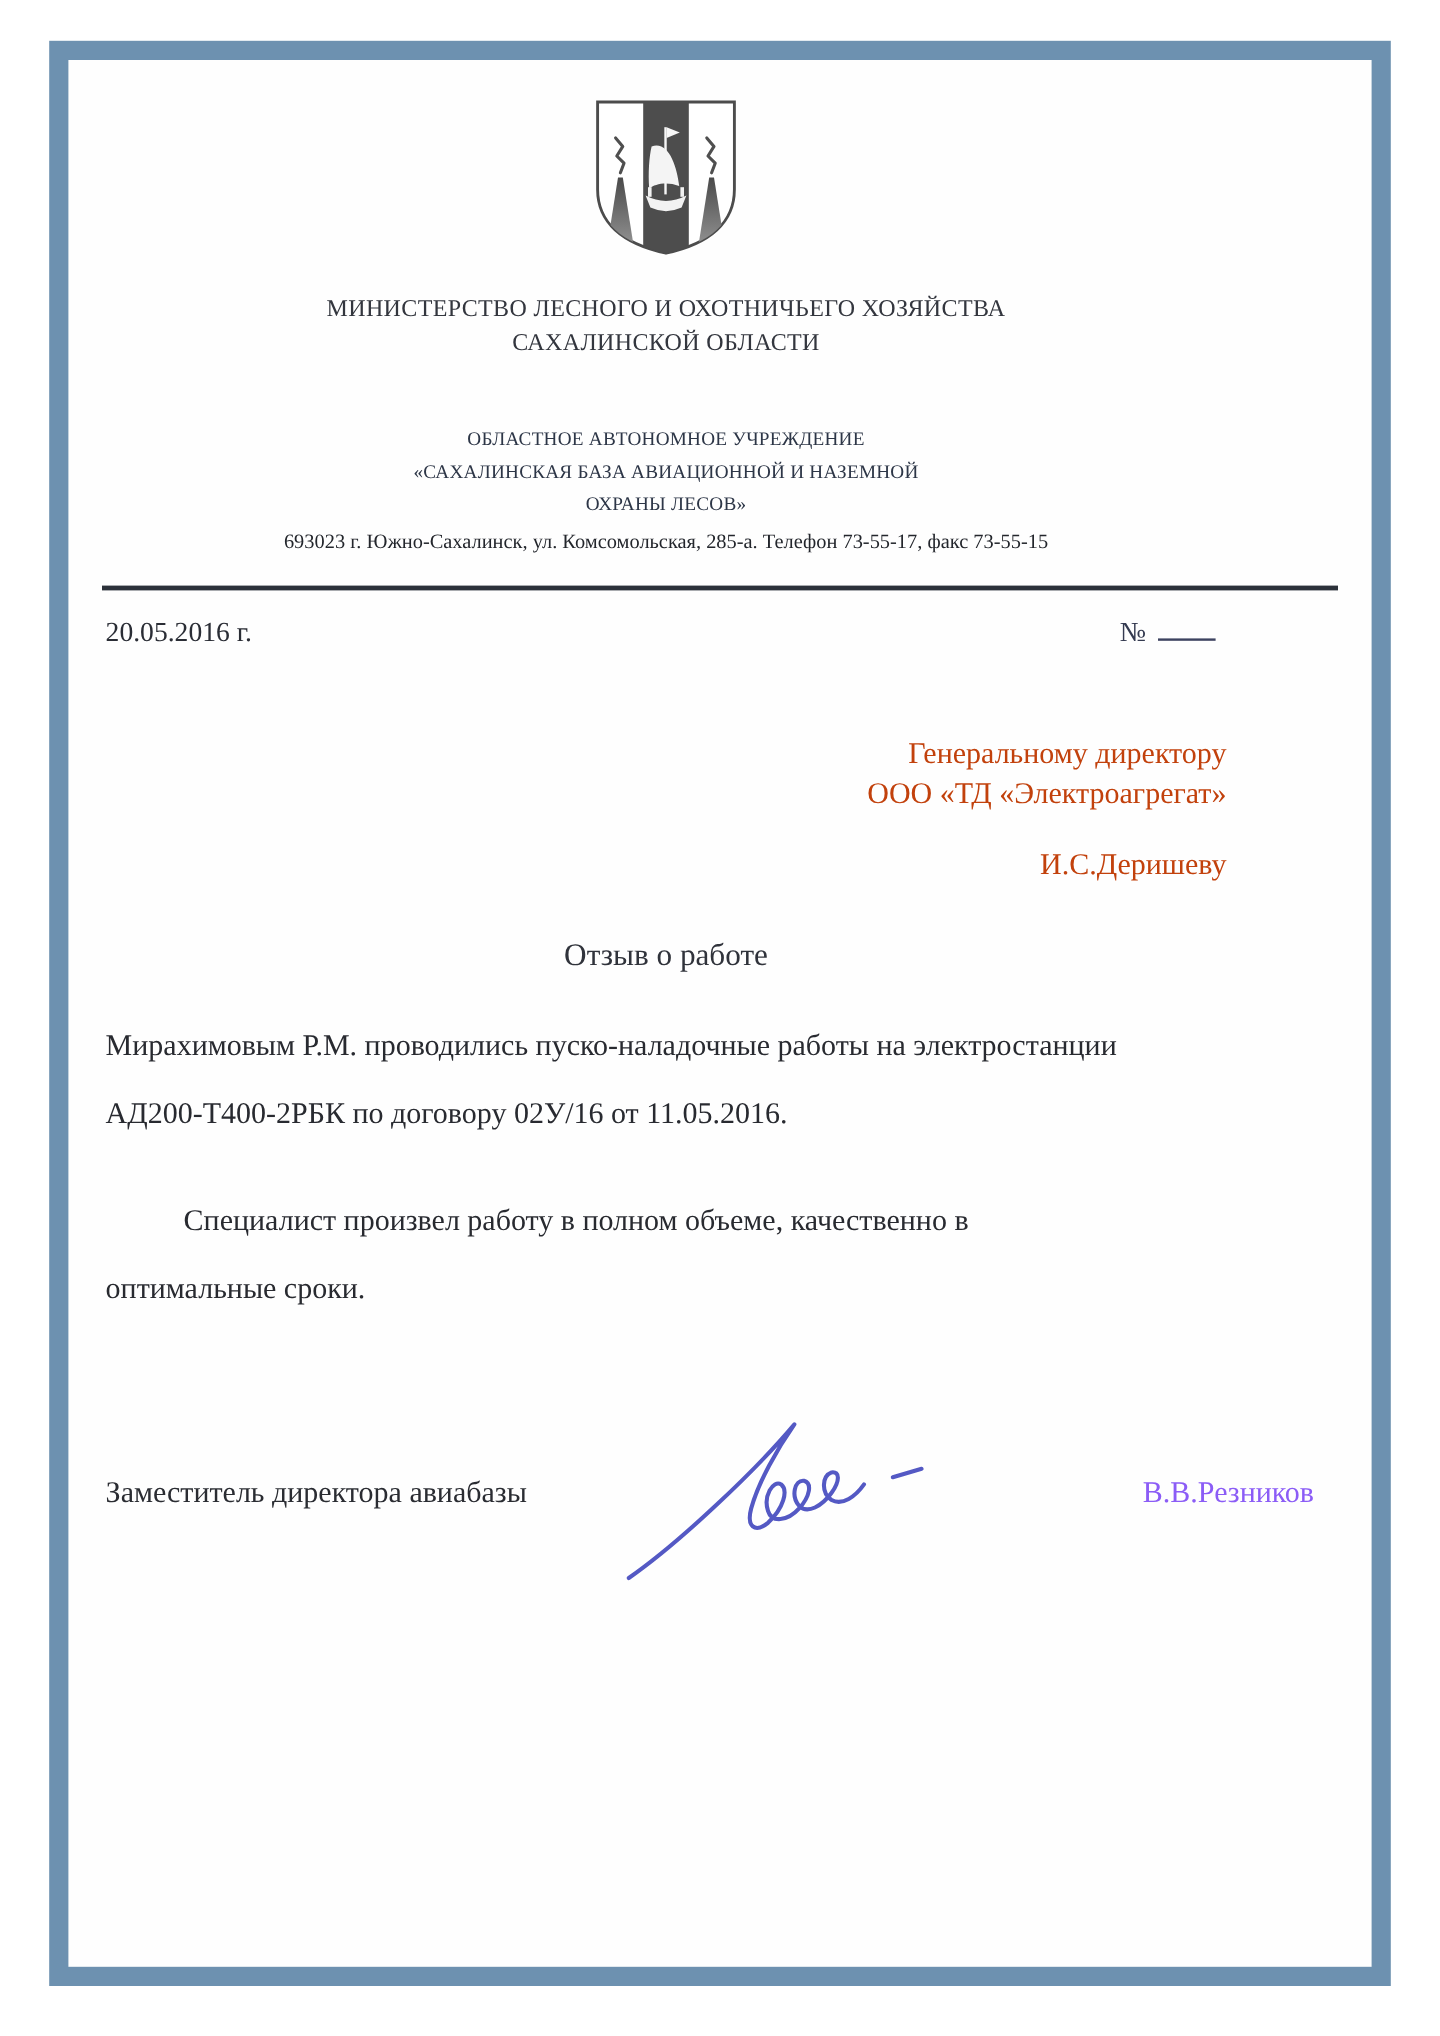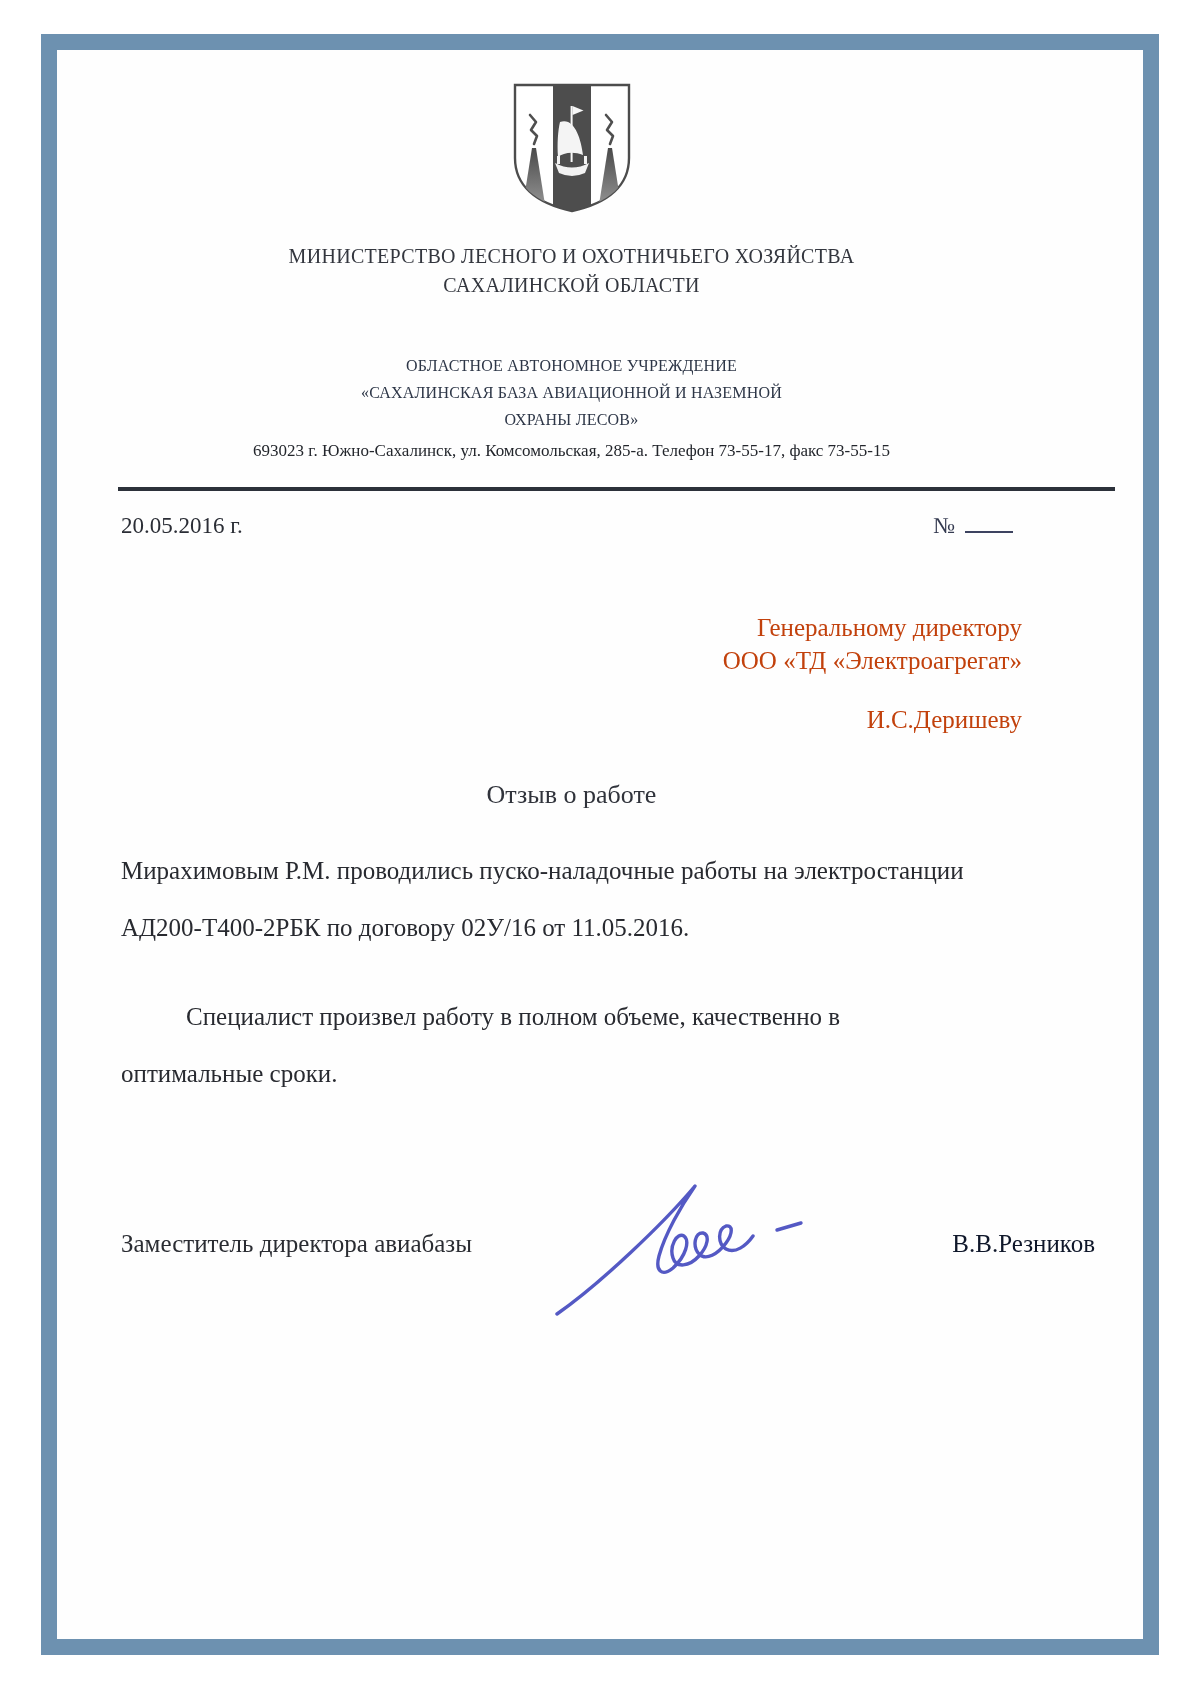--- a/index.html
+++ b/index.html
@@ -16,21 +16,20 @@
     left: 41px; top: 34px;
     width: 1118px; height: 1621px;
     border: 16px solid #6d91b0;
     box-sizing: border-box;
     background: #fefefe;
   }
   .content {
     position: relative;
     height: 100%;
     overflow: hidden;
-    padding-left: 33px;
   }
   
   .centered { text-align: center; margin-right: 90px; }
 
   .emblem-wrap { margin-top: 30px; }
   .emblem-wrap svg { display: inline-block; }
 
   .ministry {
     margin-top: 22px;
     font-size: 20px; line-height: 29px;
@@ -95,21 +94,21 @@
     position: relative;
     margin-top: 0;
     height: 200px;
   }
   .sign-position {
     position: absolute; left: 31px; top: 128px;
     font-size: 25px; color: #2a2c32;
   }
   .sign-name {
     position: absolute; right: 48px; top: 128px;
-    font-size: 25px; color: #0f172a;
+    font-size: 25px; color: #8b5cf6;
   }
   .signature-svg {
     position: absolute; left: 455px; top: 70px;
   }
 </style>
 </head>
 <body>
 
 <div class="frame">
   <div class="content">

